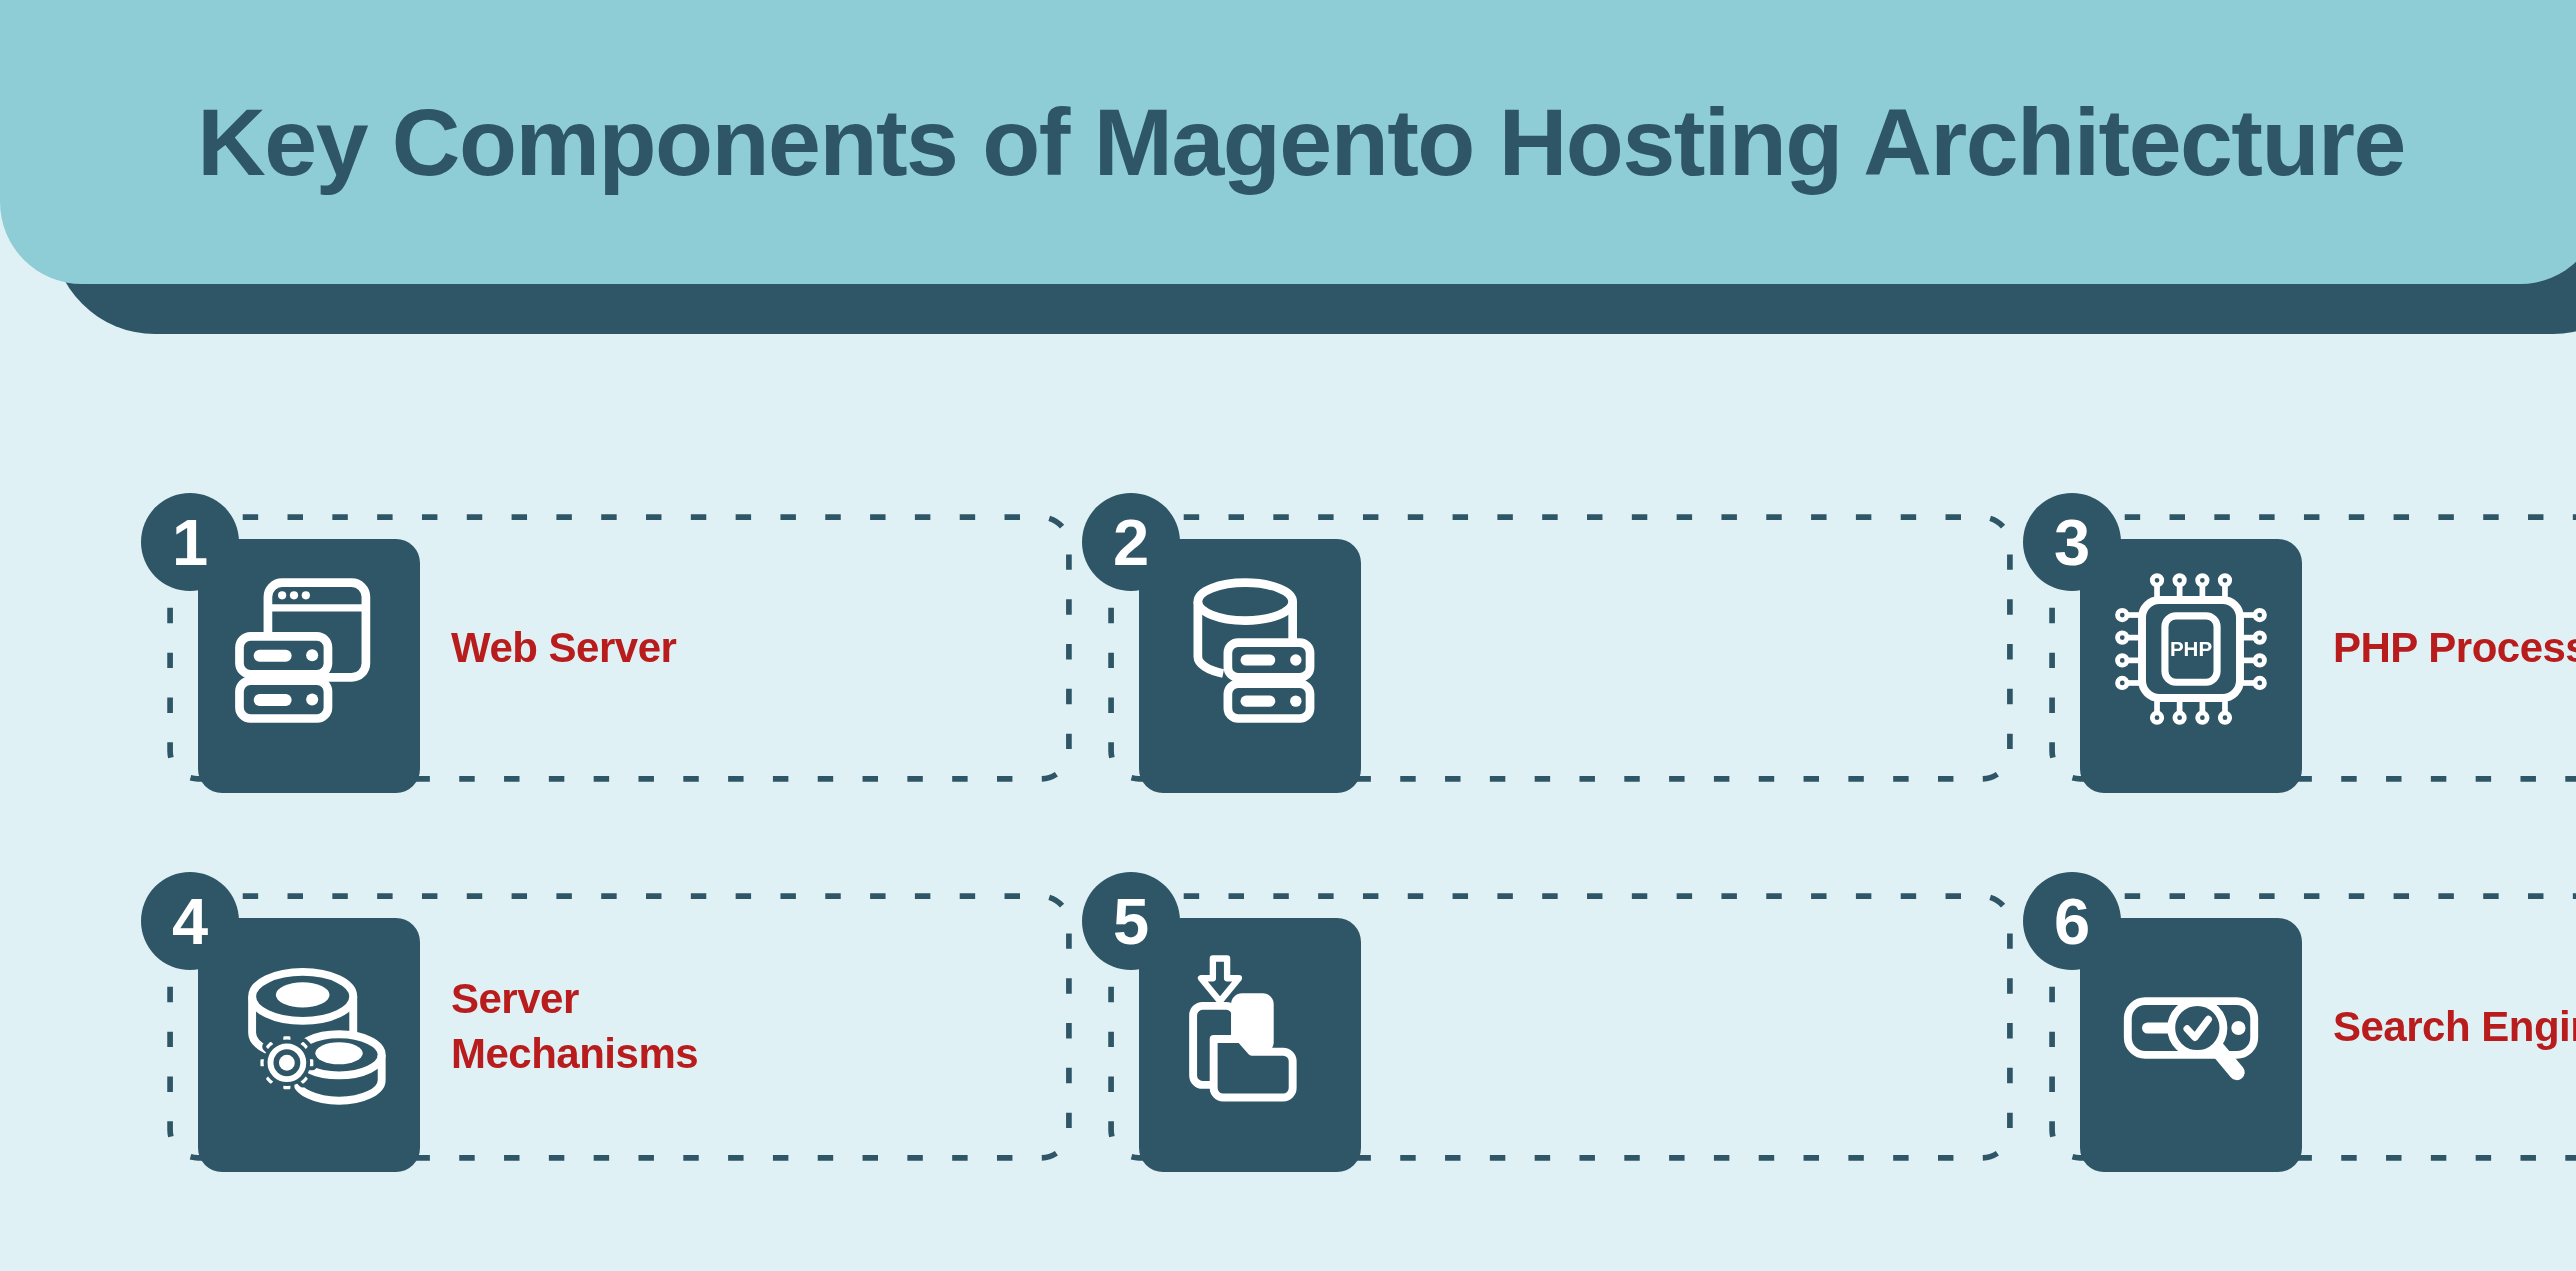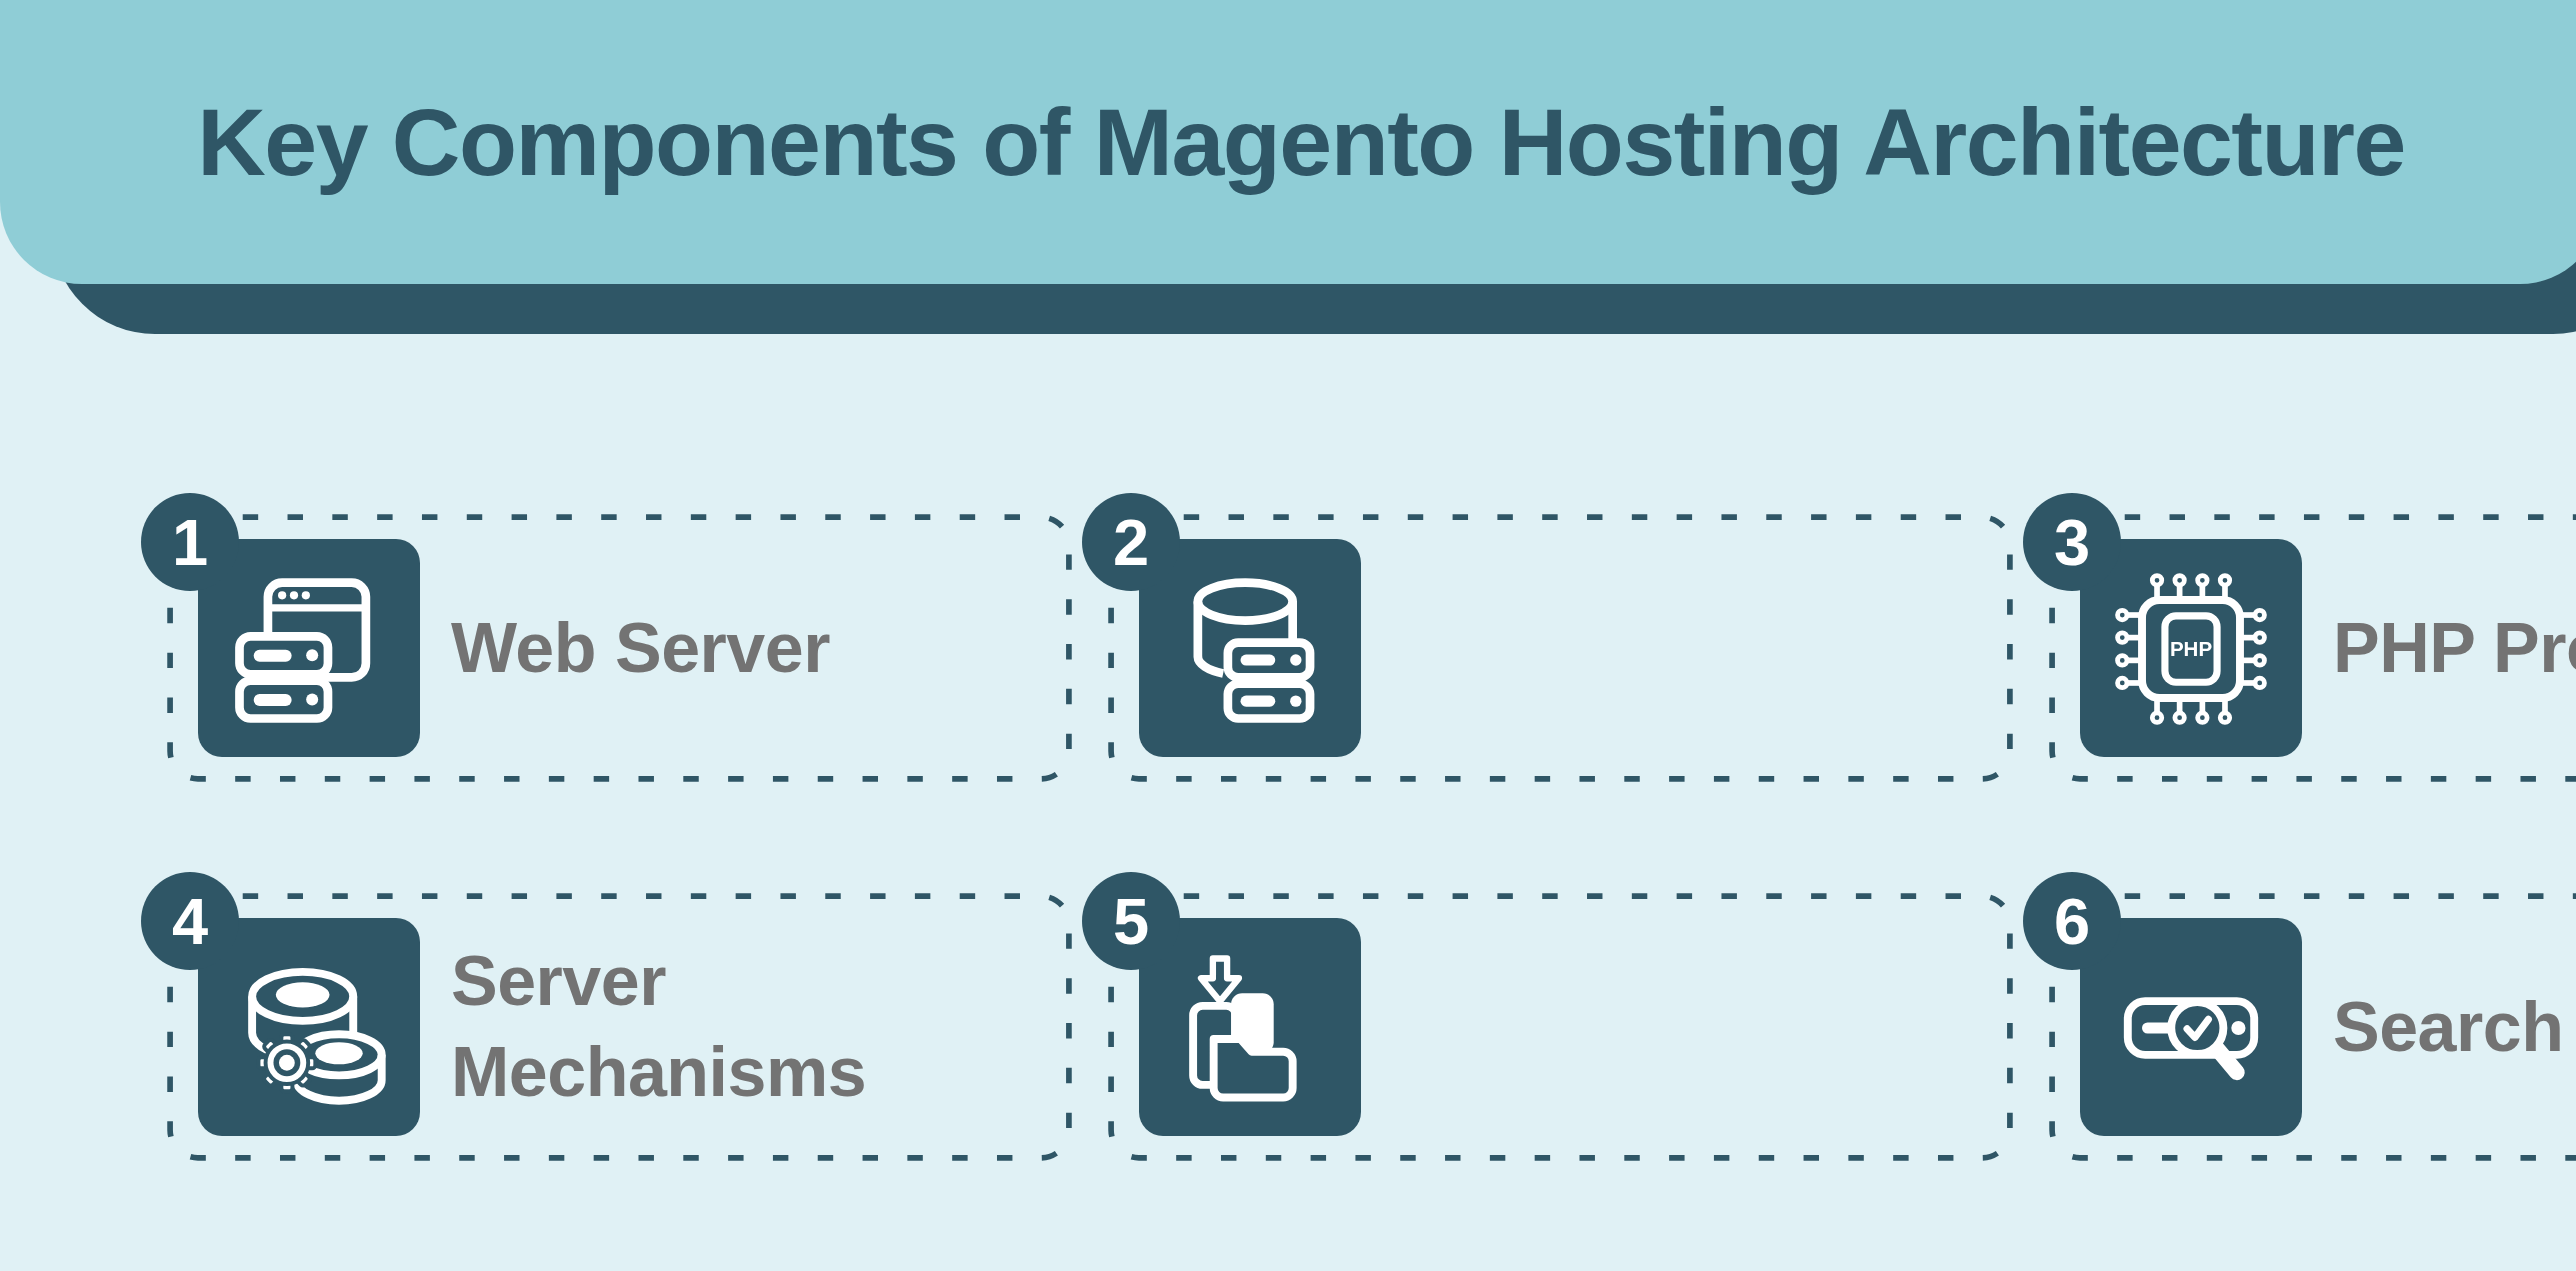--- a/index.html
+++ b/index.html
@@ -38,43 +38,43 @@
     display: grid;
     grid-template-columns: repeat(3, 905px);
     grid-auto-rows: 268px;
     column-gap: 36px; row-gap: 111px;
   }
   .card { position: relative; }
   .card-border { position: absolute; left: 0; top: 0; }
 
   .tile {
     position: absolute; left: 31px; top: 25px;
-    width: 222px; height: 218px;
+    width: 222px; height: 254px;
     background: #2F5666;
     border-radius: 24px;
   }
   .tile .icon { position: absolute; left: 32px; top: 31px; width: 158px; height: 158px; }
 
   .badge {
     position: absolute; left: -26px; top: -20.6px;
     width: 98px; height: 98px;
     border-radius: 50%;
     background: #2F5666;
     display: flex; align-items: center; justify-content: center;
   }
   .badge span {
     color: #FFFFFF; font-size: 65px; font-weight: 700; line-height: 1;
   }
 
   .label {
     position: absolute; left: 284px; top: 50%;
     transform: translateY(-50%);
-    font-size: 70px; font-weight: 600; letter-spacing: -0.5px;
+    font-size: 42px; font-weight: 600; letter-spacing: -0.5px;
     line-height: 1.3;
-    color: #737373;
+    color: #b91c1c;
     white-space: pre-line;
   }
 
   .icon text {
     font-family: "Liberation Sans", "DejaVu Sans", sans-serif;
     font-weight: 700; font-size: 13px; fill: #fff;
   }
 </style>
 </head>
 <body>

